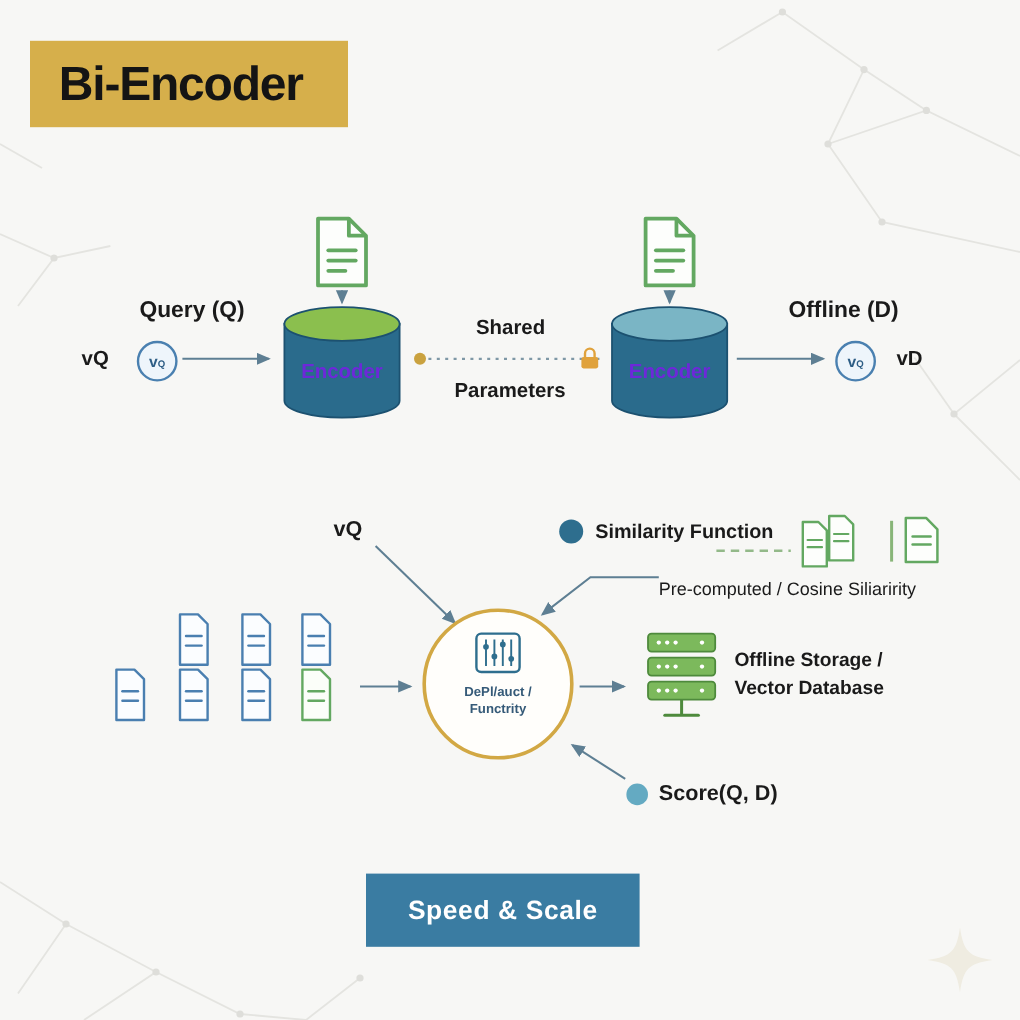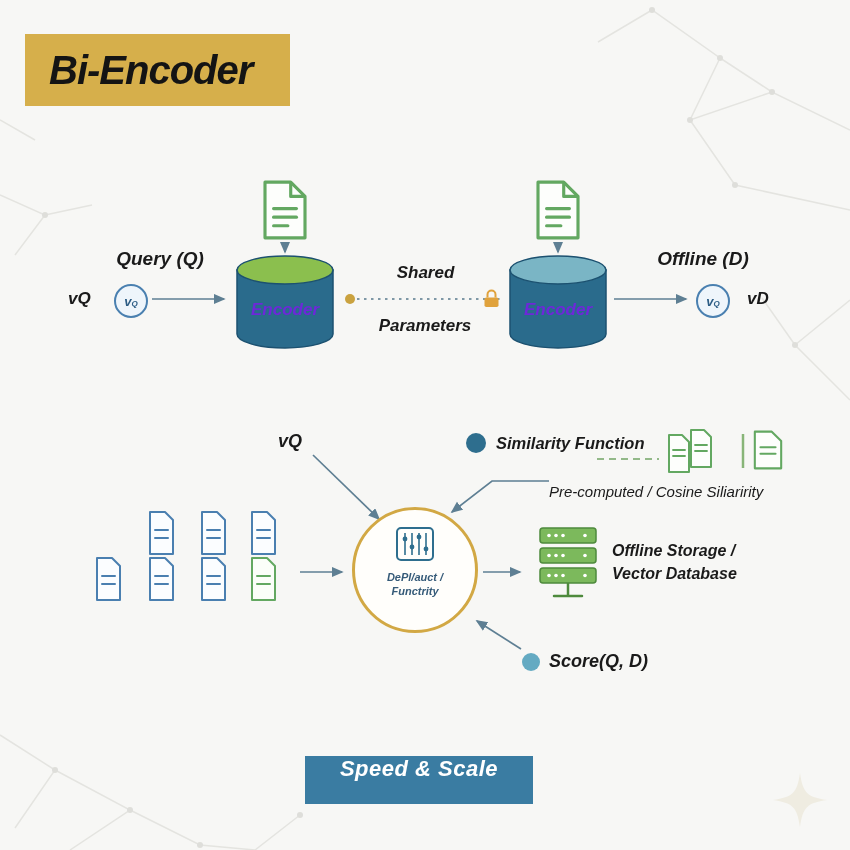--- a/index.html
+++ b/index.html
@@ -1,17 +1,17 @@
 <!DOCTYPE html>
 <html><head>
 <meta charset="utf-8">
 <style>
   html,body{margin:0;padding:0;}
   body{font-family:"Liberation Sans","DejaVu Sans",sans-serif;background:#ffffff;}
-  .canvas{position:relative;width:850px;height:850px;background:#f7f7f5;overflow:hidden;font-style:italic;}
+  .canvas{position:relative;width:850px;height:850px;background:#f7f7f5;overflow:hidden;}
   .abs{position:absolute;}
   .z1{z-index:1;} .z2{z-index:2;}
   .title-box{left:25px;top:34px;width:265px;height:72px;background:#d6af4b;z-index:2;
              display:flex;align-items:center;padding-left:24px;box-sizing:border-box;}
   .title-box h1{margin:0;font-size:40px;font-weight:bold;color:#141414;letter-spacing:-1px;}
   .lbl{color:#1a1a1a;z-index:3;white-space:nowrap;}
   .bold19{font-size:19px;font-weight:bold;}
   .bold18{font-size:18px;font-weight:bold;}
   .bold17{font-size:17px;font-weight:bold;}
   .bold16{font-size:16.5px;font-weight:bold;}
@@ -22,22 +22,22 @@
               background:#eef5fb;display:flex;align-items:center;justify-content:center;
               z-index:3;font-weight:bold;color:#2d5d85;}
   .vec-circle .v{font-size:13px;} .vec-circle .sub{font-size:8px;margin-top:5px;}
   .enc-label{width:108px;text-align:center;color:#6d28d9;font-size:17px;font-weight:bold;z-index:3;}
   .sim-dot{width:20px;height:20px;border-radius:50%;background:#2e6e8e;z-index:3;}
   .score-dot{width:18px;height:18px;border-radius:50%;background:#64aac2;z-index:3;}
   .big-circle{left:352px;top:507px;width:126px;height:126px;border:3.5px solid #d2a844;border-radius:50%;
               background:#fffefb;z-index:3;display:flex;flex-direction:column;align-items:center;box-sizing:border-box;}
   .big-circle .ic{margin-top:16px;}
   .big-circle .t{font-size:11px;font-weight:600;color:#355a78;line-height:14px;text-align:center;}
-  .banner{left:305px;top:756px;width:228px;height:48px;background:#3a7ca2;z-index:3;
-          display:flex;justify-content:center;}
+  .banner{left:305px;top:728px;width:228px;height:61px;background:#3a7ca2;z-index:3;
+          display:flex;align-items:center;justify-content:center;}
   .banner span{color:#ffffff;font-size:22px;font-weight:bold;letter-spacing:.5px;}
   svg{display:block;}
 </style>
 </head>
 <body>
 
 <div class="canvas">
 
   <svg class="abs" width="850" height="850" style="left:0;top:0;z-index:0;">
     <g stroke="#e4e4e0" stroke-width="1.5" fill="none">

